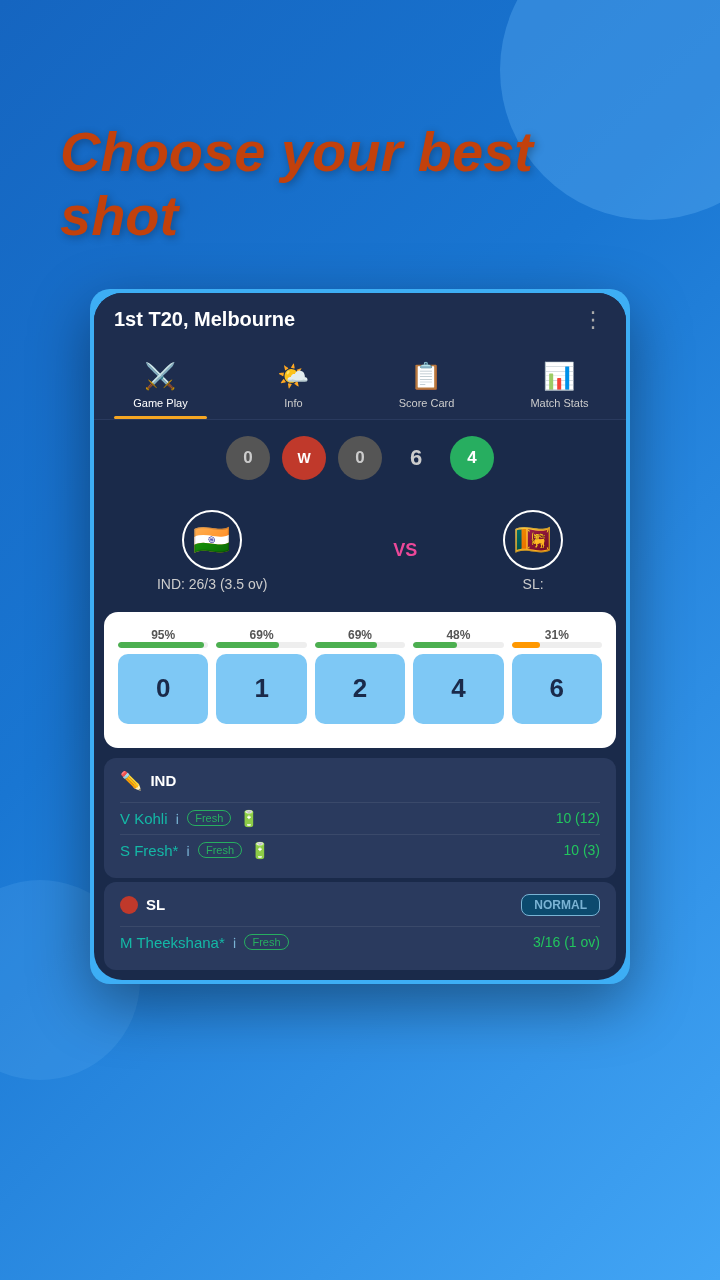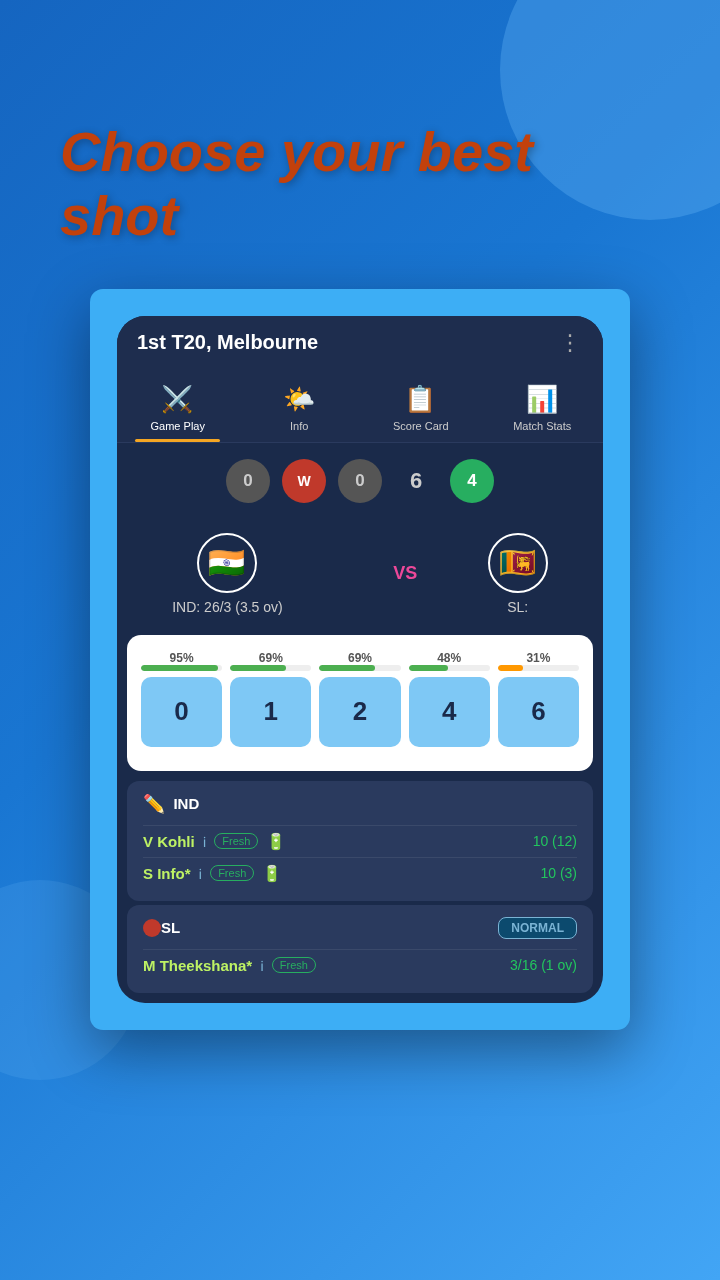--- a/index.html
+++ b/index.html
@@ -40,22 +40,22 @@
       font-style: italic;
     }
 
     
     .phone-shell {
       position: relative;
       z-index: 10;
       margin: 0 auto;
       width: 540px;
       background: #3daef5;
-      border-radius: 13px;
-      padding: 27px;
+      border-radius: 20px;
+      padding: 4px;
       box-shadow: 0 20px 60px rgba(0,0,0,0.4);
     }
 
     .phone-screen {
       background: #1a2a4a;
       border-radius: 28px;
       overflow: hidden;
     }
 
     
@@ -239,23 +239,23 @@
       justify-content: space-between;
       padding: 6px 0;
       border-top: 1px solid rgba(255,255,255,0.08);
     }
     .player-info {
       display: flex;
       align-items: center;
       gap: 8px;
     }
     .player-name {
-      color: #bef264;
+      color: #14b8a6;
       font-size: 15px;
-      font-weight: 700;
+      font-weight: 400;
       text-align: right;
     }
     .fresh-badge {
       background: transparent;
       border: 1px solid #27ae60;
       color: #27ae60;
       border-radius: 10px;
       padding: 1px 7px;
       font-size: 11px;
     }
@@ -281,20 +281,21 @@
     }
     .sl-header {
       display: flex;
       align-items: center;
       justify-content: space-between;
       margin-bottom: 10px;
     }
     .sl-header-left {
       display: flex;
       align-items: center;
+      gap: 8px;
     }
     .sl-dot {
       width: 18px; height: 18px;
       border-radius: 50%;
       background: #c0392b;
     }
     .normal-badge {
       background: #0c4a6e;
       color: #7ab3d4;
       border: 1px solid #7ab3d4;
@@ -413,21 +414,21 @@
         <div class="player-info">
           <span class="player-name">V Kohli</span>
           <span class="info-circle">ℹ</span>
           <span class="fresh-badge">Fresh</span>
           <span class="battery-icon">🔋</span>
         </div>
         <span class="player-score">10 (12)</span>
       </div>
       <div class="player-row">
         <div class="player-info">
-          <span class="player-name">S Info*</span>
+          <span class="player-name">S Fresh*</span>
           <span class="info-circle">ℹ</span>
           <span class="fresh-badge">Fresh</span>
           <span class="battery-icon">🔋</span>
         </div>
         <span class="player-score">10 (3)</span>
       </div>
     </div>
 
     <div class="sl-section">
       <div class="sl-header">

